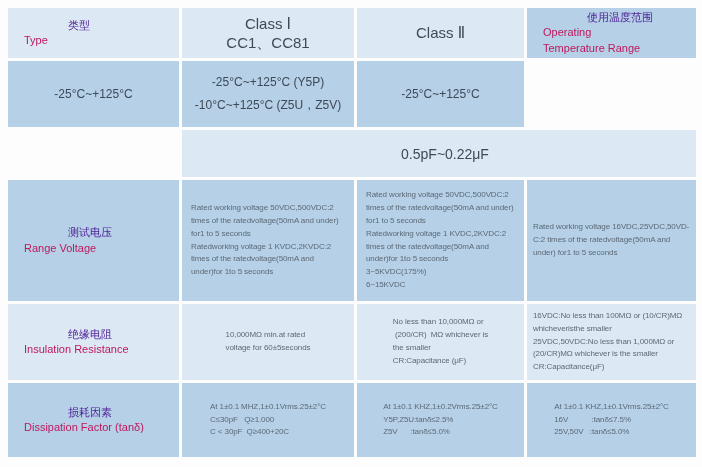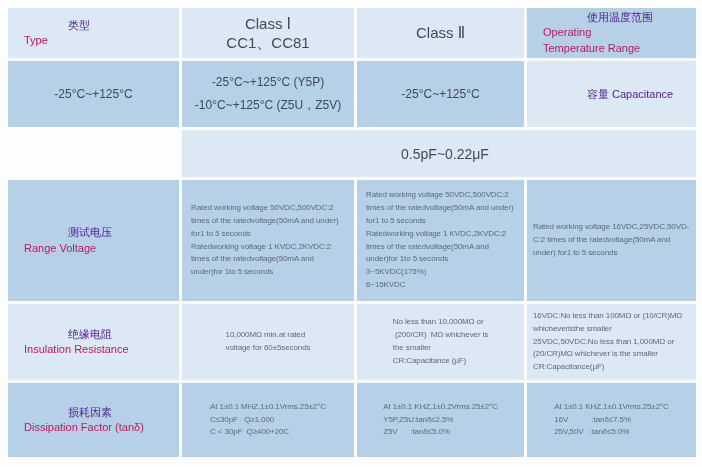--- a/index.html
+++ b/index.html
@@ -65,23 +65,20 @@
     <div class="value">-25°C~+125°C</div>
   </div>
   <div class="cell dark center-val">
     <div class="value">-25°C~+125°C (Y5P)
 -10°C~+125°C (Z5U，Z5V)</div>
   </div>
   <div class="cell dark center-val">
     <div class="value">-25°C~+125°C</div>
   </div>
 
-  <div class="cell light label-cell">
-    <div class="zh">容量 Capacitance</div>
-  </div>
   <div class="cell light center-val span3">
     <div class="cap-value">0.5pF~0.22μF</div>
   </div>
 
   <div class="cell dark label-cell">
     <div class="zh">测试电压</div>
     <div class="en">Range Voltage</div>
   </div>
   <div class="cell dark pad-left">
     <div class="small">Rated working voltage 50VDC,500VDC:2 times of the ratedvoltage(50mA and under) for1 to 5 seconds

